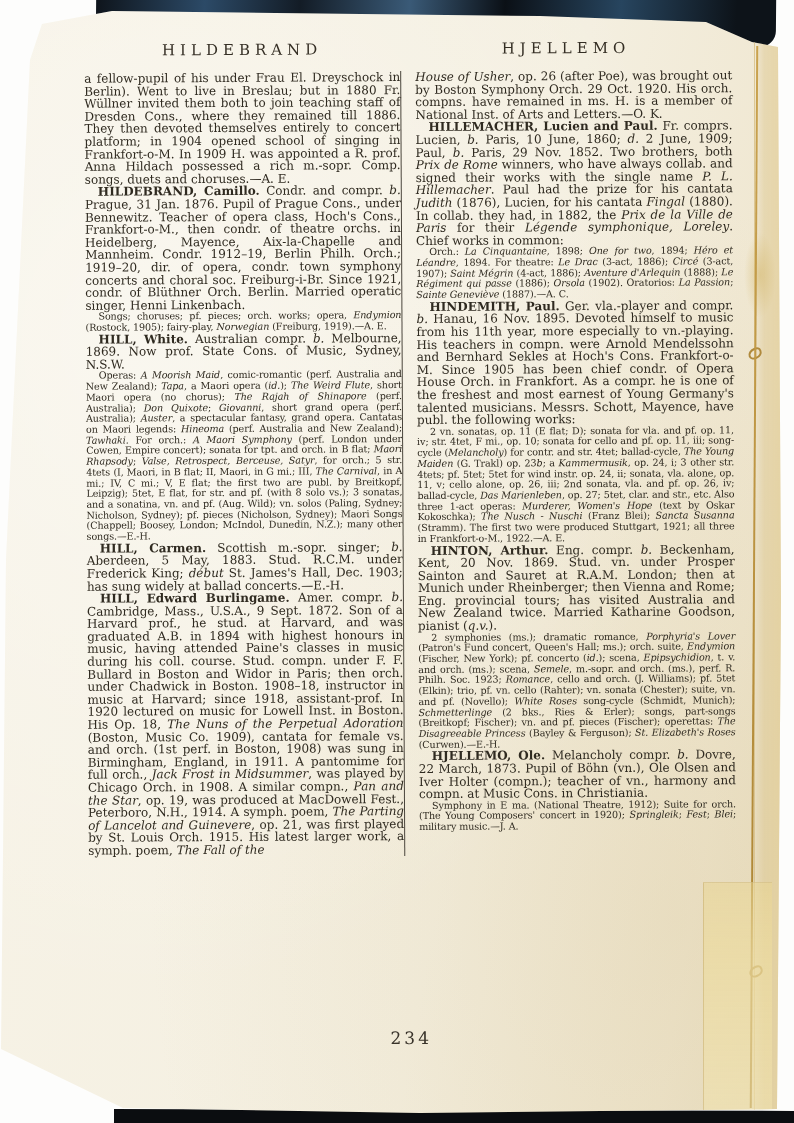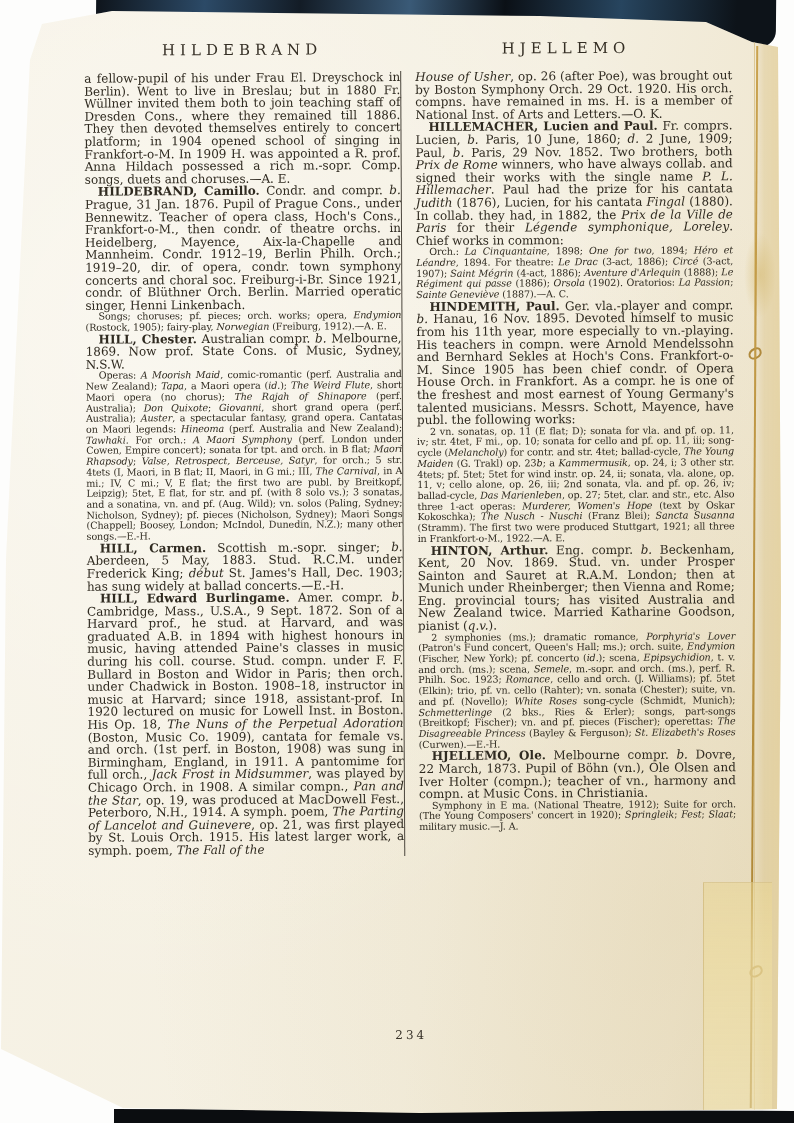--- a/index.html
+++ b/index.html
@@ -41,56 +41,56 @@
   .headers div{font-size:15px;letter-spacing:5px;color:#342e24;}
   .cols{display:flex;align-items:stretch;}
   .col-l{width:316px;}
   .col-r{width:317px;border-left:1px solid #4a453c;padding-left:14px;}
   .para{margin:0;text-align:justify;color:#2f2a20;}
   .body{font-size:12px;line-height:12.6px;}
   .small{font-size:9.6px;line-height:10.7px;letter-spacing:-0.1px;}
   .ind{text-indent:13px;}
   .b{font-weight:700;}
   .i{font-style:italic;}
-  .pageno{position:absolute;left:252px;top:988px;width:140px;text-align:center;font-size:12px;letter-spacing:3px;color:#39332a;}
+  .pageno{position:absolute;left:252px;top:988px;width:140px;text-align:center;font-size:17px;letter-spacing:3px;color:#39332a;}
 </style>
 </head>
 <body>
 
 <div class="stage">
   <div class="cover-top"></div>
   <div class="cover-bottom"></div>
   <div class="paper">
     <div class="edge-strip"></div>
     <div class="stain-mid"></div>
     <div class="content">
       <div class="headers">
         <div class="head-l">HILDEBRAND</div>
         <div class="head-r">HJELLEMO</div>
       </div>
       <div class="cols">
         <div class="col-l" id="col-left">
             <p class="para body"><span>a fellow-pupil of his under Frau El. Dreyschock in Berlin).  Went to live in Breslau; but in 1880 Fr. Wüllner invited them both to join teaching staff of Dresden Cons., where they remained till 1886. They then devoted themselves entirely to concert platform; in 1904 opened school of singing in Frankfort-o-M.  In 1909 H. was appointed a R. prof.  Anna Hildach possessed a rich m.-sopr.  Comp. songs, duets and choruses.—A. E.</span></p>
             <p class="para body ind"><span class="b">HILDEBRAND, Camillo.</span><span>  Condr. and compr. </span><span class="i">b.</span><span> Prague, 31 Jan. 1876.  Pupil of Prague Cons., under Bennewitz.  Teacher of opera class, Hoch's Cons., Frankfort-o-M., then condr. of theatre orchs. in Heidelberg, Mayence, Aix-la-Chapelle and Mannheim.  Condr. 1912–19, Berlin Philh. Orch.;  1919–20, dir. of opera, condr. town symphony concerts and choral soc. Freiburg-i-Br.  Since 1921, condr. of Blüthner Orch. Berlin. Married operatic singer, Henni Linkenbach.</span></p>
-            <p class="para small ind"><span>Songs; choruses; pf. pieces; orch. works; opera, </span><span class="i">Endymion</span><span> (Rostock, 1905); fairy-play, </span><span class="i">Norwegian</span><span> (Freiburg, 1912).—A. E.</span></p>
-            <p class="para body ind"><span class="b">HILL, Chester.</span><span>  Australian compr. </span><span class="i">b.</span><span> Melbourne, 1869.  Now prof. State Cons. of Music, Sydney, N.S.W.</span></p>
+            <p class="para small ind"><span>Songs; choruses; pf. pieces; orch. works; opera, </span><span class="i">Endymion</span><span> (Rostock, 1905); fairy-play, </span><span class="i">Norwegian</span><span> (Freiburg, 1919).—A. E.</span></p>
+            <p class="para body ind"><span class="b">HILL, White.</span><span>  Australian compr. </span><span class="i">b.</span><span> Melbourne, 1869.  Now prof. State Cons. of Music, Sydney, N.S.W.</span></p>
             <p class="para small ind"><span>Operas: </span><span class="i">A Moorish Maid</span><span>, comic-romantic (perf. Australia and New Zealand); </span><span class="i">Tapa</span><span>, a Maori opera (</span><span class="i">id.</span><span>); </span><span class="i">The Weird Flute</span><span>, short Maori opera (no chorus); </span><span class="i">The Rajah of Shinapore</span><span> (perf. Australia); </span><span class="i">Don Quixote</span><span>; </span><span class="i">Giovanni</span><span>, short grand opera (perf. Australia); </span><span class="i">Auster</span><span>, a spectacular fantasy, grand opera. Cantatas on Maori legends: </span><span class="i">Hineoma</span><span> (perf. Australia and New Zealand); </span><span class="i">Tawhaki.</span><span>  For orch.: </span><span class="i">A Maori Symphony</span><span> (perf. London under Cowen, Empire concert);  sonata for tpt. and orch. in B flat;  </span><span class="i">Maori Rhapsody</span><span>;  </span><span class="i">Valse, Retrospect, Berceuse, Satyr</span><span>, for orch.; 5 str. 4tets (I, Maori, in B flat;  II, Maori, in G mi.; III, </span><span class="i">The Carnival</span><span>, in A mi.;  IV, C mi.;  V, E flat; the first two are publ. by Breitkopf, Leipzig);  5tet, E flat, for str. and pf. (with 8 solo vs.);  3 sonatas, and a sonatina, vn. and pf. (Aug. Wild);  vn. solos (Paling, Sydney;  Nicholson, Sydney);  pf. pieces (Nicholson, Sydney);  Maori Songs (Chappell; Boosey, London;  McIndol, Dunedin, N.Z.);  many other songs.—E.-H.</span></p>
             <p class="para body ind"><span class="b">HILL, Carmen.</span><span>  Scottish m.-sopr. singer; </span><span class="i">b.</span><span> Aberdeen, 5 May, 1883.  Stud. R.C.M. under Frederick King; </span><span class="i">début</span><span> St. James's Hall, Dec. 1903; has sung widely at ballad concerts.—E.-H.</span></p>
             <p class="para body ind"><span class="b">HILL, Edward Burlingame.</span><span>  Amer. compr. </span><span class="i">b.</span><span> Cambridge, Mass., U.S.A., 9 Sept. 1872.  Son of a Harvard prof., he stud. at Harvard, and was graduated A.B. in 1894 with highest honours in music, having attended Paine's classes in music during his coll. course.  Stud. compn. under F. F. Bullard in Boston and Widor in Paris;  then orch. under Chadwick in Boston.  1908–18, instructor in music at Harvard;  since 1918, assistant-prof.  In 1920 lectured on music for Lowell Inst. in Boston.  His Op. 18, </span><span class="i">The Nuns of the Perpetual Adoration</span><span> (Boston, Music Co. 1909), cantata for female vs. and orch. (1st perf. in Boston, 1908) was sung in Birmingham, England, in 1911.  A pantomime for full orch., </span><span class="i">Jack Frost in Midsummer</span><span>, was played by Chicago Orch. in 1908.  A similar compn., </span><span class="i">Pan and the Star</span><span>, op. 19, was produced at MacDowell Fest., Peterboro, N.H., 1914.  A symph. poem, </span><span class="i">The Parting of Lancelot and Guinevere</span><span>, op. 21, was first played by St. Louis Orch. 1915.  His latest larger work, a symph. poem, </span><span class="i">The Fall of the</span></p>
           </div>
         <div class="col-r" id="col-right">
             <p class="para body"><span class="i">House of Usher</span><span>, op. 26 (after Poe), was brought out by Boston Symphony Orch. 29 Oct. 1920. His orch. compns. have remained in ms.  H. is a member of National Inst. of Arts and Letters.—O. K.</span></p>
             <p class="para body ind"><span class="b">HILLEMACHER, Lucien and Paul.</span><span>  Fr. comprs. Lucien, </span><span class="i">b.</span><span> Paris, 10 June, 1860;  </span><span class="i">d.</span><span> 2 June, 1909;  Paul, </span><span class="i">b.</span><span> Paris, 29 Nov. 1852. Two brothers, both </span><span class="i">Prix de Rome</span><span> winners, who have always collab. and signed their works with the single name </span><span class="i">P. L. Hillemacher</span><span>.  Paul had the prize for his cantata </span><span class="i">Judith</span><span> (1876), Lucien, for his cantata </span><span class="i">Fingal</span><span> (1880).  In collab. they had, in 1882, the </span><span class="i">Prix de la Ville de Paris</span><span> for their </span><span class="i">Légende symphonique, Loreley</span><span>.  Chief works in common:</span></p>
             <p class="para small ind"><span>Orch.: </span><span class="i">La Cinquantaine</span><span>, 1898; </span><span class="i">One for two</span><span>, 1894; </span><span class="i">Héro et Léandre</span><span>, 1894.  For theatre: </span><span class="i">Le Drac</span><span> (3-act, 1886); </span><span class="i">Circé</span><span> (3-act, 1907); </span><span class="i">Saint Mégrin</span><span> (4-act, 1886); </span><span class="i">Aventure d'Arlequin</span><span> (1888); </span><span class="i">Le Régiment qui passe</span><span> (1886); </span><span class="i">Orsola</span><span> (1902).  Oratorios: </span><span class="i">La Passion</span><span>; </span><span class="i">Sainte Geneviève</span><span> (1887).—A. C.</span></p>
             <p class="para body ind"><span class="b">HINDEMITH, Paul.</span><span>  Ger. vla.-player and compr.  </span><span class="i">b.</span><span> Hanau, 16 Nov. 1895.  Devoted himself to music from his 11th year, more especially to vn.-playing.  His teachers in compn. were Arnold Mendelssohn and Bernhard Sekles at Hoch's Cons. Frankfort-o-M.  Since 1905 has been chief condr. of Opera House Orch. in Frankfort.  As a compr. he is one of the freshest and most earnest of Young Germany's talented musicians.  Messrs. Schott, Mayence, have publ. the following works:</span></p>
             <p class="para small ind"><span>2 vn. sonatas, op. 11 (E flat;  D);  sonata for vla. and pf. op. 11, iv;  str. 4tet, F mi., op. 10;  sonata for cello and pf. op. 11, iii;  song-cycle (</span><span class="i">Melancholy</span><span>) for contr. and str. 4tet;  ballad-cycle, </span><span class="i">The Young Maiden</span><span> (G. Trakl) op. 23</span><span class="i">b</span><span>;  a </span><span class="i">Kammermusik</span><span>, op. 24, i;  3 other str. 4tets;  pf. 5tet;  5tet for wind instr. op. 24, ii;  sonata, vla. alone, op. 11, v;  cello alone, op. 26, iii;  2nd sonata, vla. and pf. op. 26, iv;  ballad-cycle, </span><span class="i">Das Marienleben</span><span>, op. 27;  5tet, clar. and str., etc.  Also three 1-act operas: </span><span class="i">Murderer, Women's Hope</span><span> (text by Oskar Kokoschka); </span><span class="i">The Nusch - Nuschi</span><span> (Franz Blei);  </span><span class="i">Sancta Susanna</span><span> (Stramm).  The first two were produced Stuttgart, 1921;  all three in Frankfort-o-M., 1922.—A. E.</span></p>
             <p class="para body ind"><span class="b">HINTON, Arthur.</span><span>  Eng. compr. </span><span class="i">b.</span><span> Beckenham, Kent, 20 Nov. 1869.  Stud. vn. under Prosper Sainton and Sauret at R.A.M. London;  then at Munich under Rheinberger;  then Vienna and Rome;  Eng. provincial tours;  has visited Australia and New Zealand twice.  Married Katharine Goodson, pianist (</span><span class="i">q.v.</span><span>).</span></p>
             <p class="para small ind"><span>2 symphonies (ms.);  dramatic romance, </span><span class="i">Porphyria's Lover</span><span> (Patron's Fund concert, Queen's Hall; ms.);  orch. suite, </span><span class="i">Endymion</span><span> (Fischer, New York); pf. concerto (</span><span class="i">id.</span><span>);  scena, </span><span class="i">Epipsychidion</span><span>, t. v. and orch. (ms.);  scena, </span><span class="i">Semele</span><span>, m.-sopr. and orch. (ms.), perf. R. Philh. Soc. 1923;  </span><span class="i">Romance</span><span>, cello and orch. (J. Williams);  pf. 5tet (Elkin);  trio, pf. vn. cello (Rahter);  vn. sonata (Chester);  suite, vn. and pf. (Novello); </span><span class="i">White Roses</span><span> song-cycle (Schmidt, Munich); </span><span class="i">Schmetterlinge</span><span> (2 bks., Ries &amp; Erler);  songs, part-songs (Breitkopf;  Fischer);  vn. and pf. pieces (Fischer);  operettas: </span><span class="i">The Disagreeable Princess</span><span> (Bayley &amp; Ferguson); </span><span class="i">St. Elizabeth's Roses</span><span> (Curwen).—E.-H.</span></p>
-            <p class="para body ind"><span class="b">HJELLEMO, Ole.</span><span>  Melbourne compr. </span><span class="i">b.</span><span> Dovre, 22 March, 1873.  Pupil of Böhn (vn.), Ole Olsen and Iver Holter (compn.);  teacher of vn., harmony and compn. at Music Cons. in Christiania.</span></p>
-            <p class="para small ind"><span>Symphony in E ma. (National Theatre, 1912); Suite for orch. (The Young Composers' concert in 1920);  </span><span class="i">Springleik</span><span>;  </span><span class="i">Fest</span><span>;  </span><span class="i">Slaat</span><span>;  military music.—J. A.</span></p>
+            <p class="para body ind"><span class="b">HJELLEMO, Ole.</span><span>  Melancholy compr. </span><span class="i">b.</span><span> Dovre, 22 March, 1873.  Pupil of Böhn (vn.), Ole Olsen and Iver Holter (compn.);  teacher of vn., harmony and compn. at Music Cons. in Christiania.</span></p>
+            <p class="para small ind"><span>Symphony in E ma. (National Theatre, 1912); Suite for orch. (The Young Composers' concert in 1920);  </span><span class="i">Springleik</span><span>;  </span><span class="i">Fest</span><span>;  </span><span class="i">Blei</span><span>;  military music.—J. A.</span></p>
           </div>
       </div>
       <div class="pageno">234</div>
     </div>
     <div class="knot"></div>
     <div class="knot"></div>
     <div class="knot"></div>
     <div class="knot"></div>
     <div class="knot"></div>
     <div class="stitch"></div>

